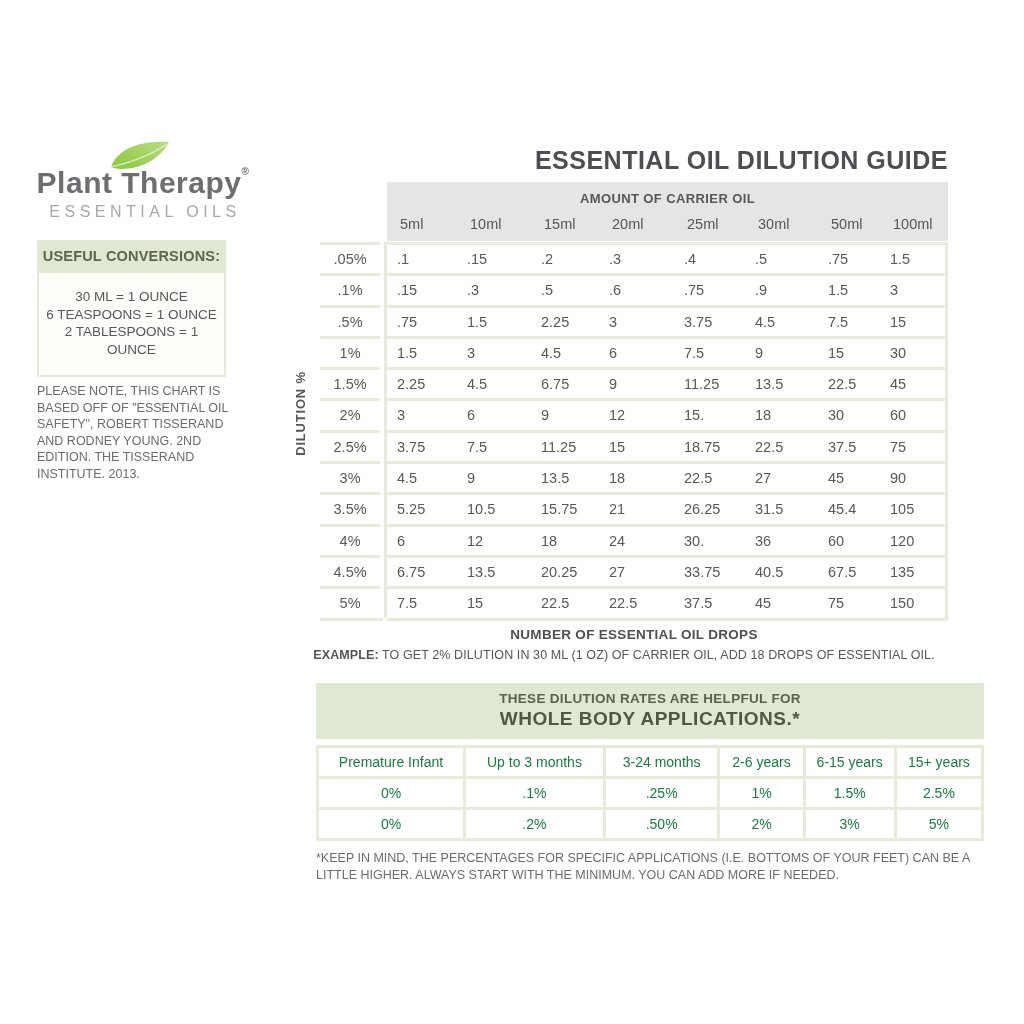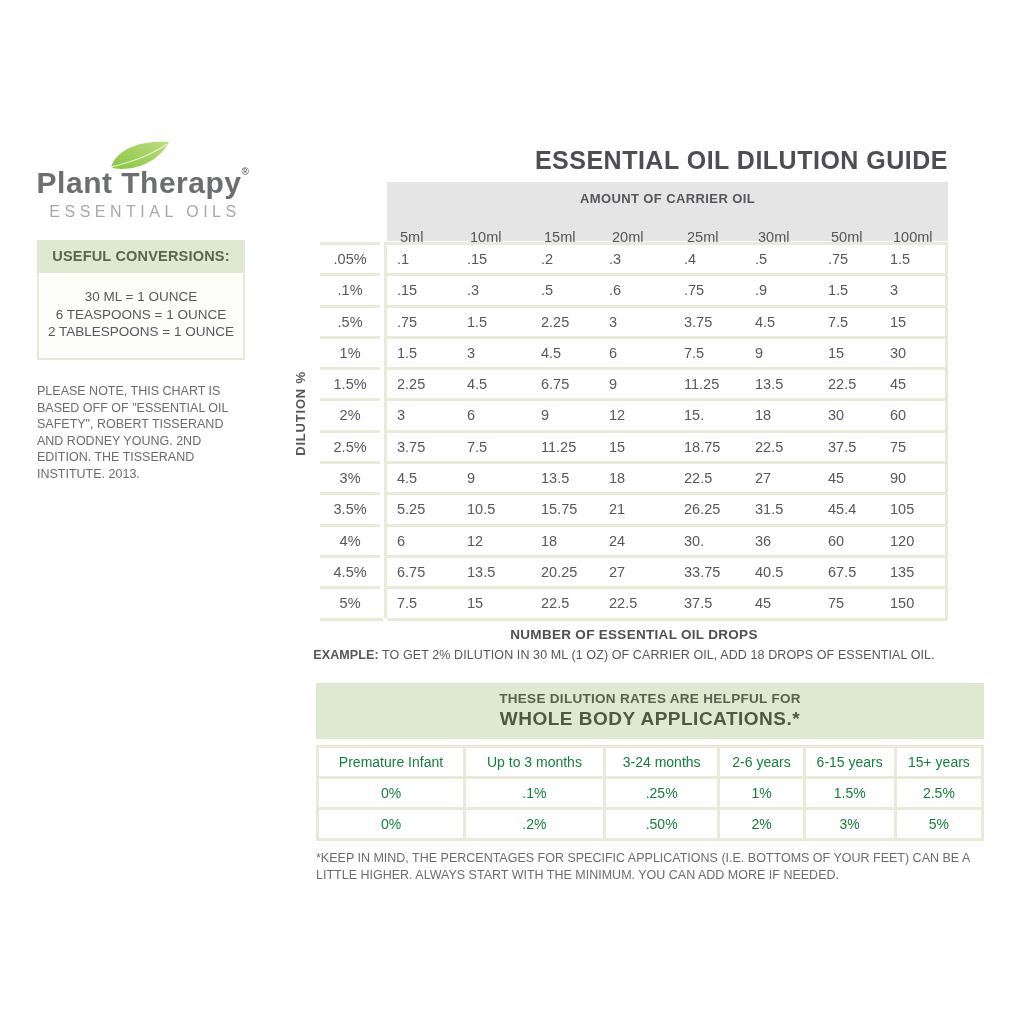--- a/index.html
+++ b/index.html
@@ -13,42 +13,42 @@
   .logo .leaf { display:block; margin:0 auto -6px 72px; }
   .logo .brand { font-size:30px; color:#6d6e71; letter-spacing:0.5px;font-weight:bold; }
   .logo .brand sup { font-size:10px; vertical-align:18px; }
   .logo .tagline { font-size:16px; letter-spacing:4.5px; color:#a7a8ab; margin-top:3px; padding-left:4px; }
 
   
   .title { position:absolute; left:385px; top:146px; width:563px; text-align:right;
            font-size:25px; font-weight:bold; letter-spacing:0.5px; color:#4d4e53; }
 
   
-  .conv { position:absolute; left:37px; top:240px; width:208px; }
+  .conv { position:absolute; left:37px; top:240px; width:189px; }
   .conv-head { background:#dfe8d0; height:33px; line-height:33px; text-align:center;
                font-size:14.5px; font-weight:bold; color:#5b6550; letter-spacing:0.2px; }
   .conv-body { border:2px solid #e7e8d7; border-top:none; background:#fdfdf9;
                padding:15px 2px 17px 2px; text-align:center; font-size:13.5px;
                color:#57585c; line-height:17.5px; }
 
   
   .note { position:absolute; left:37px; top:383px; width:206px; font-size:12.5px;
           line-height:16.5px; color:#6b6c6f; }
 
   
   .dilution-axis { position:absolute; left:245px; top:406px; width:110px; text-align:center;
                    transform:rotate(-90deg); font-size:13px; font-weight:bold;
                    letter-spacing:0.8px; color:#55565a; }
 
   
   .carrier-head { position:absolute; left:387px; top:182px; width:561px; height:59px;
                   background:#e5e5e5; box-sizing:border-box; }
   .carrier-head .group-label { text-align:center; padding-top:9px; font-size:13px;
                   font-weight:bold; letter-spacing:0.4px; color:#55565a; }
-  .carrier-cols { display:flex; padding-left:13px; margin-top:23px; font-size:14.5px; color:#55565a; }
+  .carrier-cols { display:flex; padding-left:13px; margin-top:10px; font-size:14.5px; color:#55565a; }
 
   .c0{width:70px;} .c1{width:74px;} .c2{width:68px;} .c3{width:75px;}
   .c4{width:71px;} .c5{width:73px;} .c6{width:62px;} .c7{width:55px;}
 
   .dilution-rows { position:absolute; left:320px; top:242px; width:628px; }
   .drow { display:flex; height:31.3px; box-sizing:border-box; }
   .drow.closer { height:3px; }
   .dlabel { width:63px; box-sizing:border-box; border-top:3px solid #e9ead8;
             text-align:center; font-size:14.5px; line-height:29px; color:#57585c; }
   .dgap { width:4px; }

